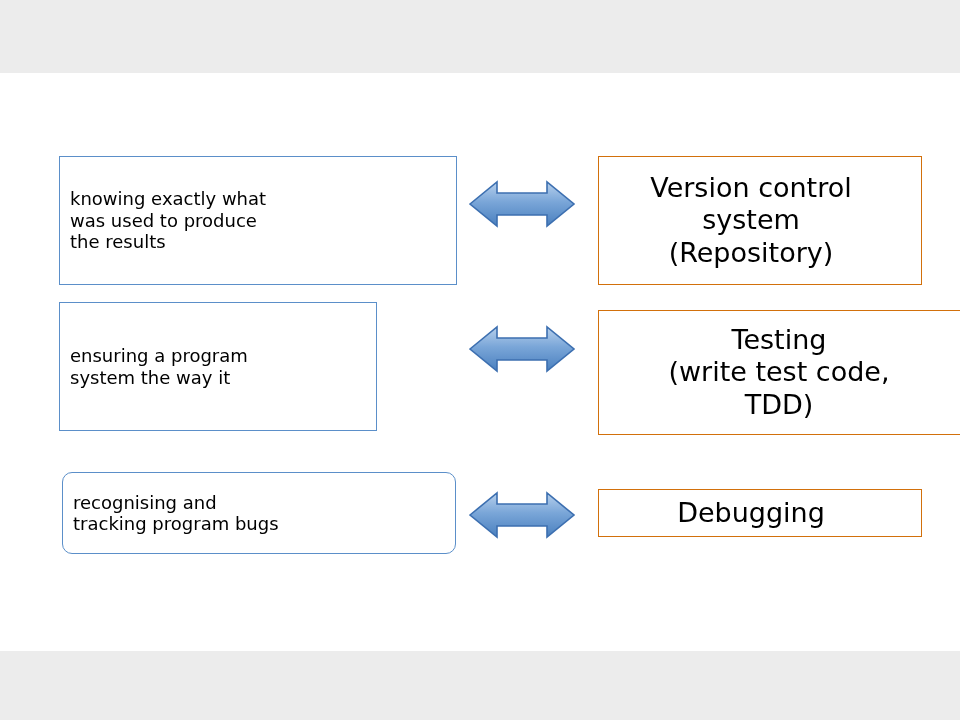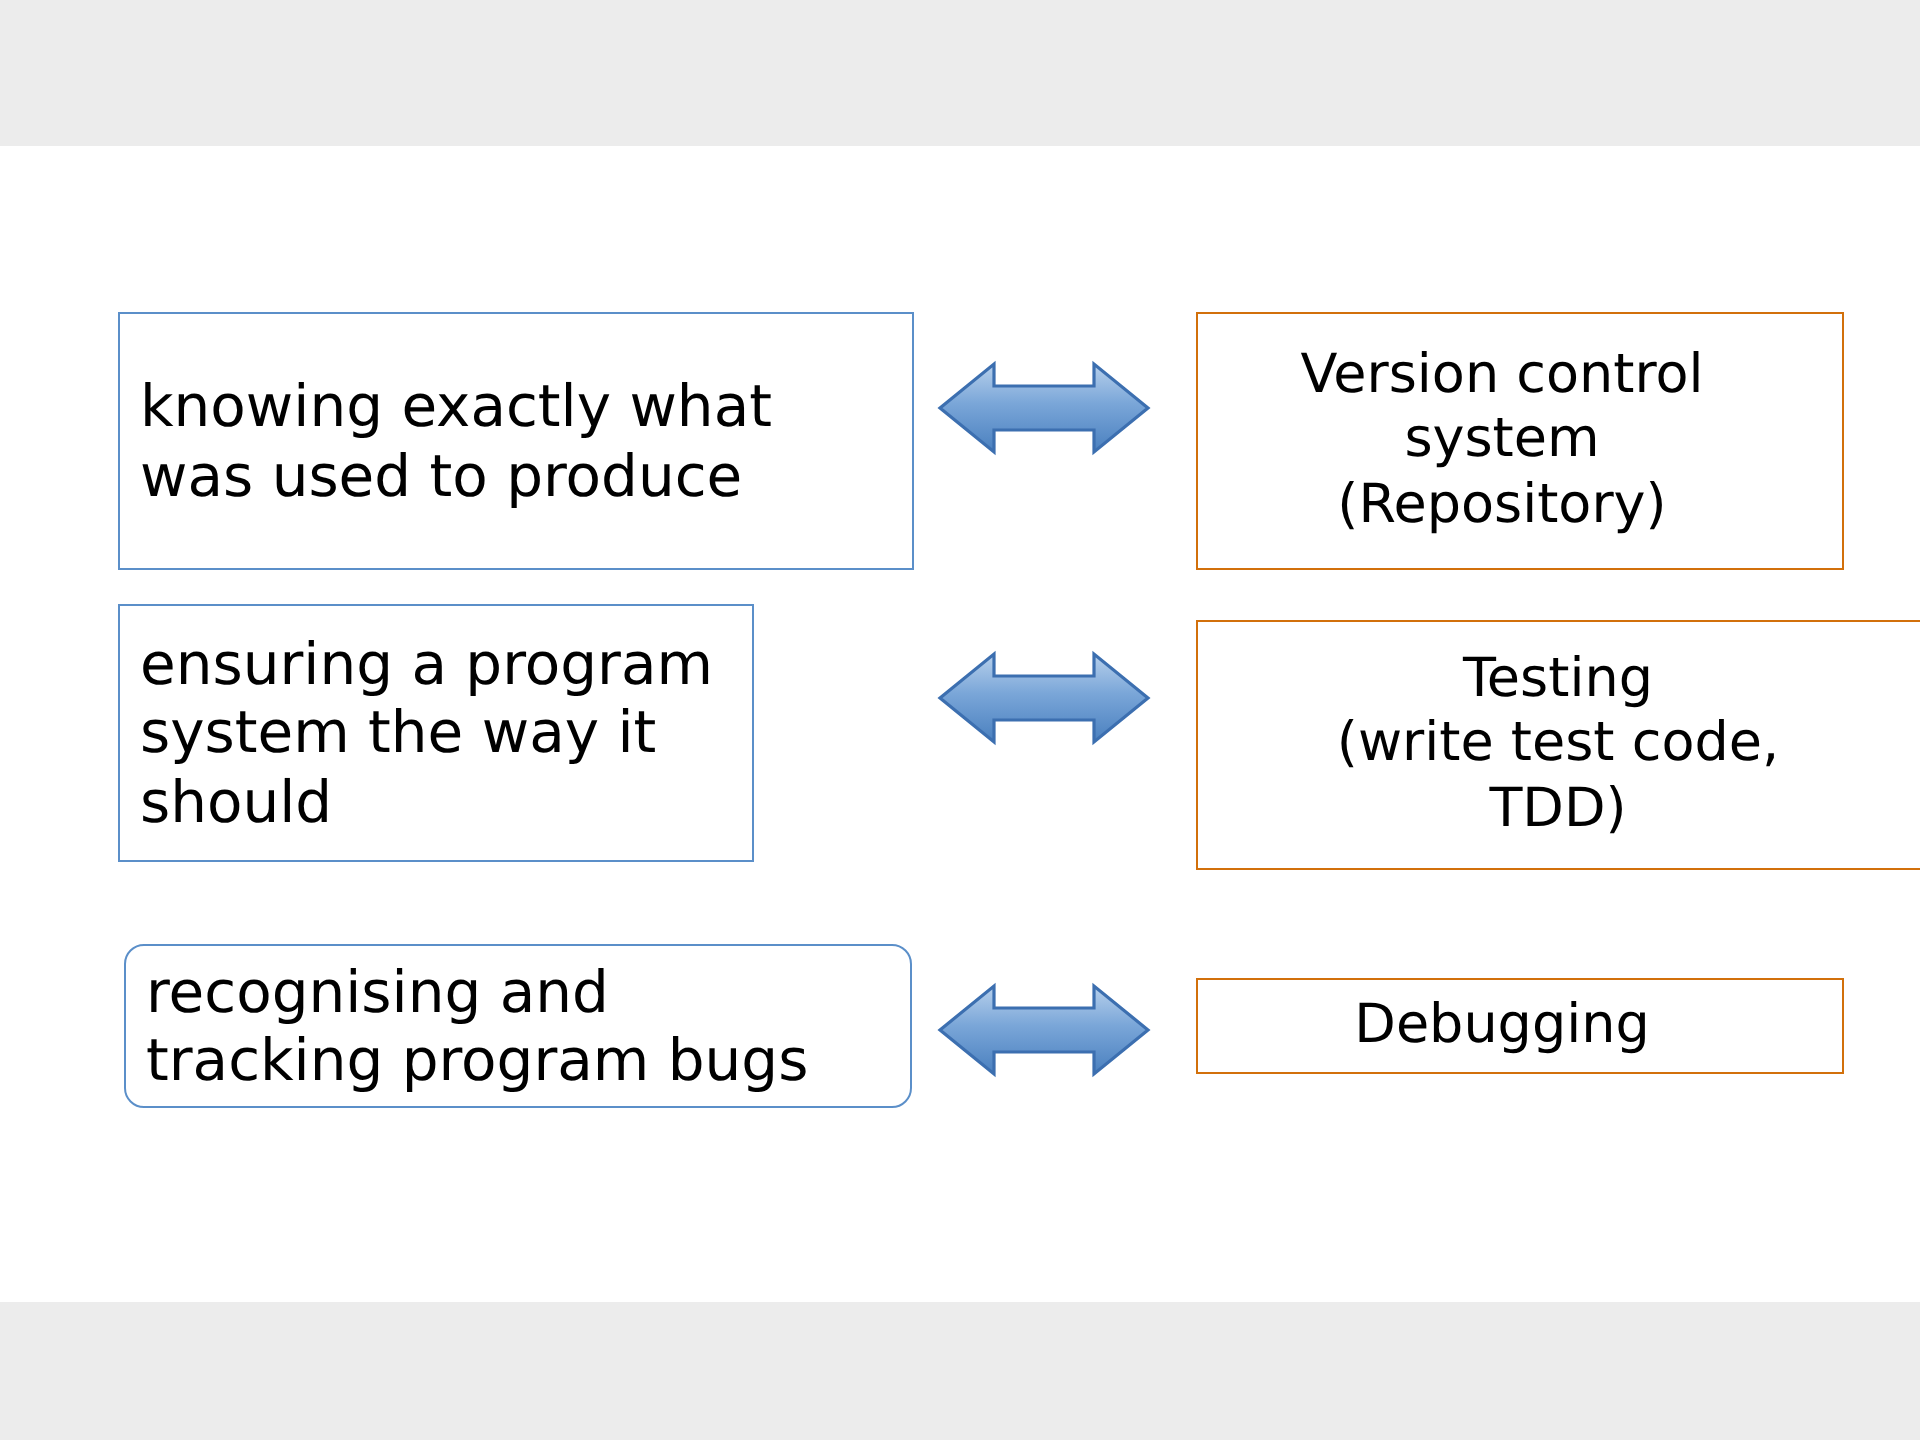--- a/index.html
+++ b/index.html
@@ -52,21 +52,21 @@
     justify-content: center;
     color: #000000;
     line-height: 1.19;
   }
   .box-left {
     border: 1px solid #5b8fc9;
     text-align: left;
     align-items: flex-start;
     padding-left: 10px;
     padding-right: 6px;
-    font-size: 29px;
+    font-size: 18px;
   }
   .box-right {
     border: 1px solid #d2700b;
     text-align: center;
     align-items: flex-end;
     padding-left: 6px;
     padding-right: 24px;
     font-size: 27px;
   }
   .box .line { display: block; width: 100%; white-space: pre; }
@@ -99,20 +99,21 @@
 <div class="slide-frame">
 
   <div class="band band-top"></div>
   <div class="band band-bottom"></div>
 
   <div class="canvas">
 
     <div class="box box-left" id="left-row-0">
       <span class="line">knowing exactly what</span>
       <span class="line">was used to produce</span>
+      <span class="line">the results</span>
     </div>
 
     <div class="arrow" id="arrow-row-0">
       <svg viewBox="0 0 108 52" xmlns="http://www.w3.org/2000/svg">
         <defs>
           <linearGradient id="agrad0" x1="0" y1="0" x2="0" y2="1">
             <stop offset="0%" stop-color="#b7d0ec"></stop>
             <stop offset="45%" stop-color="#7aa6d8"></stop>
             <stop offset="100%" stop-color="#4a80bf"></stop>
           </linearGradient>
@@ -123,21 +124,20 @@
 
     <div class="box box-right" id="right-row-0">
       <span class="line">Version control</span>
       <span class="line">system</span>
       <span class="line">(Repository)</span>
     </div>
 
     <div class="box box-left" id="left-row-1">
       <span class="line">ensuring a program</span>
       <span class="line">system the way it</span>
-      <span class="line">should</span>
     </div>
 
     <div class="arrow" id="arrow-row-1">
       <svg viewBox="0 0 108 52" xmlns="http://www.w3.org/2000/svg">
         <defs>
           <linearGradient id="agrad1" x1="0" y1="0" x2="0" y2="1">
             <stop offset="0%" stop-color="#b7d0ec"></stop>
             <stop offset="45%" stop-color="#7aa6d8"></stop>
             <stop offset="100%" stop-color="#4a80bf"></stop>
           </linearGradient>

